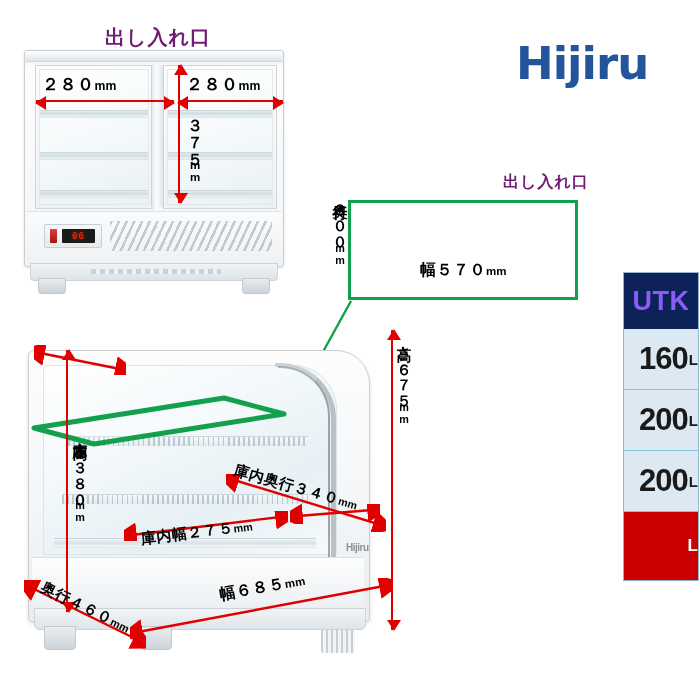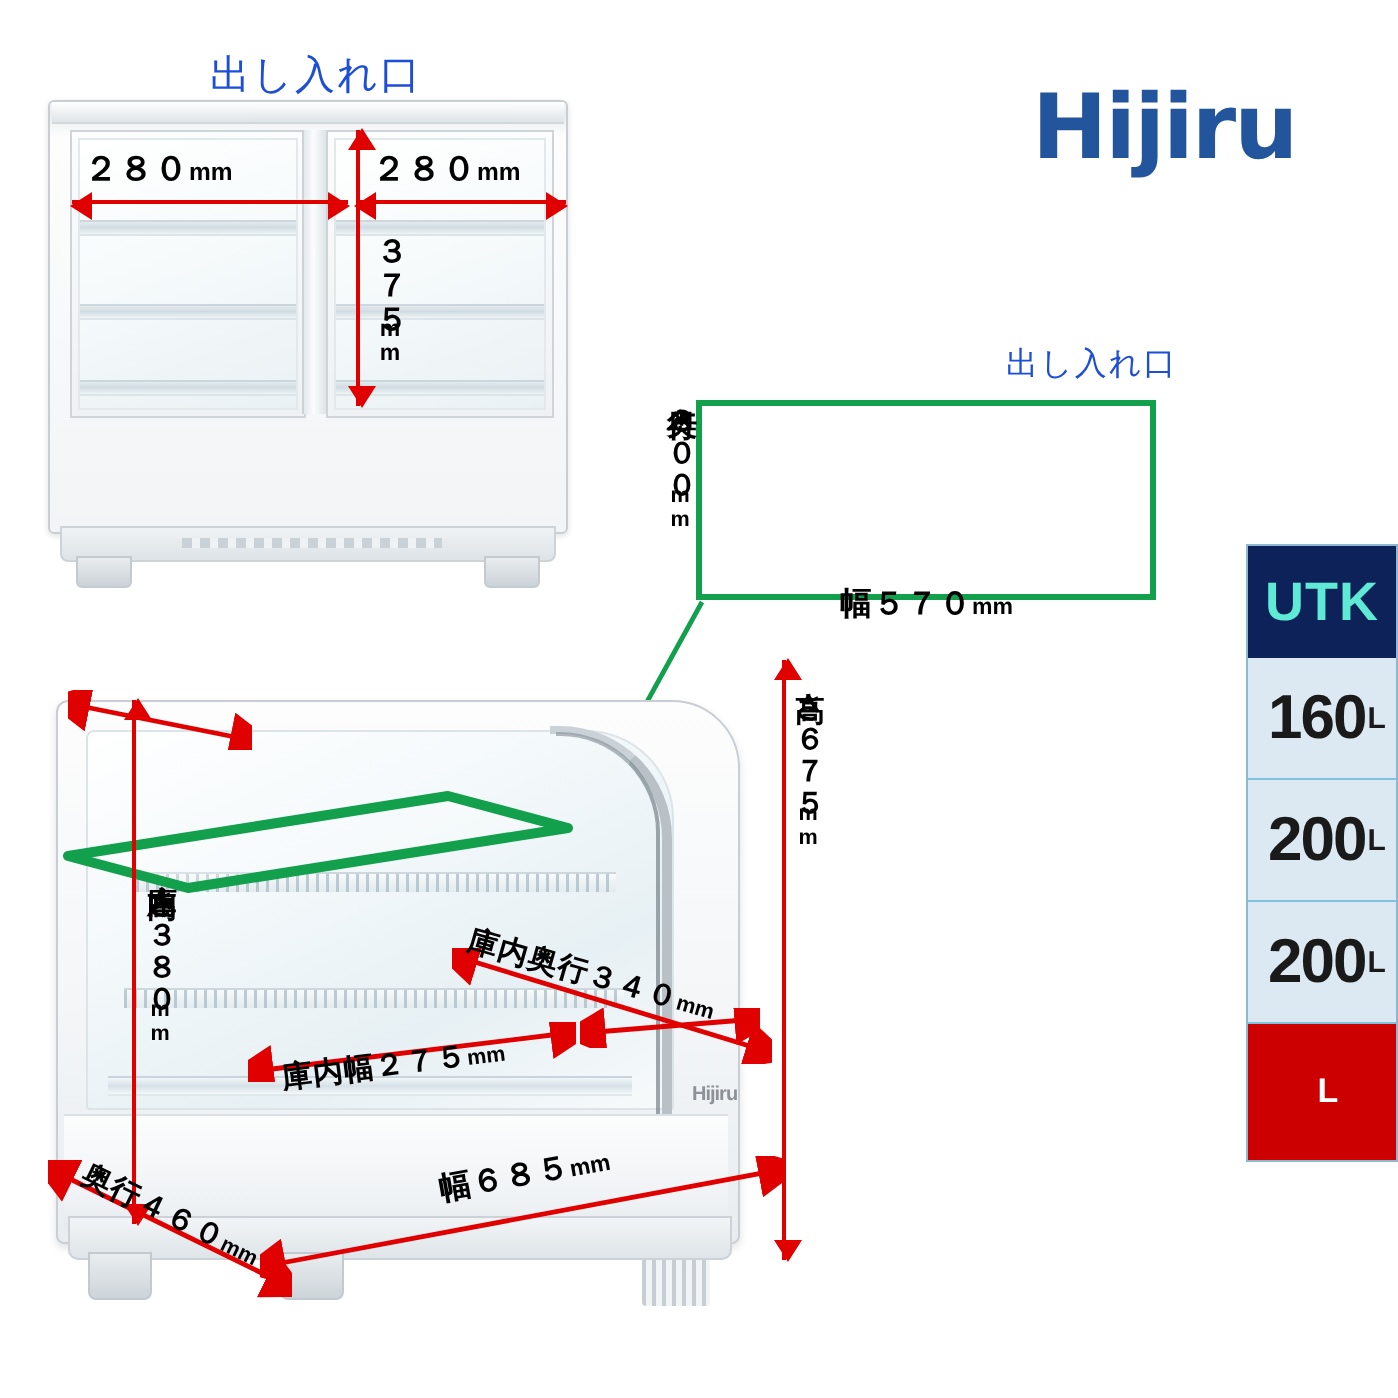--- a/index.html
+++ b/index.html
@@ -297,57 +297,57 @@
   .cap-table {
     position: absolute;
     left: 623px; top: 272px;
     width: 76px;
     border: 1px solid #8fb8cf;
     box-sizing: border-box;
   }
   .cap-header {
     height: 56px;
     background: #0d2259;
-    color: #5eead4;
+    color: #8b5cf6;
     font-weight: bold;
     font-size: 27px;
     display: flex;
     align-items: center;
     justify-content: center;
     letter-spacing: 0.5px;
   }
   .cap-cell {
     height: 61px;
     background: #dce9f2;
     color: #1a1a1a;
     display: flex;
     align-items: center;
-    justify-content: center;
+    justify-content: flex-end;
     padding-left: 5px;
     border-bottom: 1px solid #7fc3e0;
     box-sizing: border-box;
     font-weight: bold;
   }
   .cap-cell:first-of-type { border-top: 1px solid #7fc3e0; }
   .cap-num { font-size: 31px; letter-spacing: -1px; }
   .cap-l { font-size: 15px; margin-left: 1px; }
   .cap-cell.active {
     background: #cc0000;
     color: #ffffff;
     border-bottom: none;
     height: 68px;
   }
   .cap-cell.active .cap-num { font-size: 37px; }
   .cap-cell.active .cap-l { font-size: 17px; }
 
   
   .heading {
     position: absolute;
-    font-weight: normal;
-    color: #1d4ed8;
+    font-weight: bold;
+    color: #701a75;
     white-space: nowrap;
     letter-spacing: 1px;
   }
 
   
   .brand {
     position: absolute;
     left: 516px; top: 36px;
     width: 145px; height: 56px;
     color: #23559c;
@@ -382,20 +382,27 @@
       <div class="mullion" style="left:126px; top:14px; width:12px; height:142px;"></div>
 
       <div class="glass-frame" style="left:138px; top:14px; width:112px; height:142px;">
         <div class="glass-pane" style="left:3px; top:3px; width:104px; height:134px;">
           <div class="shelf-line" style="left:0; top:40px; width:104px;"></div>
           <div class="shelf-line" style="left:0; top:82px; width:104px;"></div>
           <div class="shelf-line" style="left:0; top:120px; width:104px;"></div>
         </div>
       </div>
 
+      <div class="top-lower">
+        <div class="ctrl-panel">
+          <div class="ctrl-btn"></div>
+          <div class="ctrl-led">06</div>
+        </div>
+        <div class="vent"></div>
+      </div>
     </div>
 
     <div class="top-base">
       <div class="top-base-slot"></div>
     </div>
     <div class="top-foot" style="left:14px;"></div>
     <div class="top-foot" style="left:218px;"></div>
   </div>
 
   <div class="arrow-h" style="left:36px; top:100px; width:138px;"></div>
@@ -406,21 +413,21 @@
 
   <div class="arrow-v" style="left:178px; top:65px; height:138px;"></div>
   <div class="dimlabel vtext" style="left:184px; top:108px; font-size:16px;"><span>３７５</span><span class="unit">mm</span></div>
 
   <div class="heading" style="left:503px; top:172px; font-size:16px;">出し入れ口</div>
 
   <div class="green-rect"></div>
 
   <div class="dimlabel vtext" style="left:330px; top:192px; font-size:15px;"><span>奥行３００</span><span class="unit">mm</span></div>
 
-  <div class="dimlabel" style="left:420px; top:292px; font-size:16px;"><span>幅５７０</span><span class="unit">mm</span></div>
+  <div class="dimlabel" style="left:420px; top:260px; font-size:16px;"><span>幅５７０</span><span class="unit">mm</span></div>
 
   <svg class="green-leader" width="70" height="115" viewBox="0 0 70 115">
     <defs>
       <marker id="gmark" markerWidth="9" markerHeight="9" refX="7" refY="4.5" orient="auto">
         <path d="M9,0 L9,9 L0,4.5 z" fill="#12a04c"></path>
       </marker>
     </defs>
     <line x1="66" y1="6" x2="12" y2="104" stroke="#12a04c" stroke-width="2.4" marker-end="url(#gmark)"></line>
   </svg>
 

